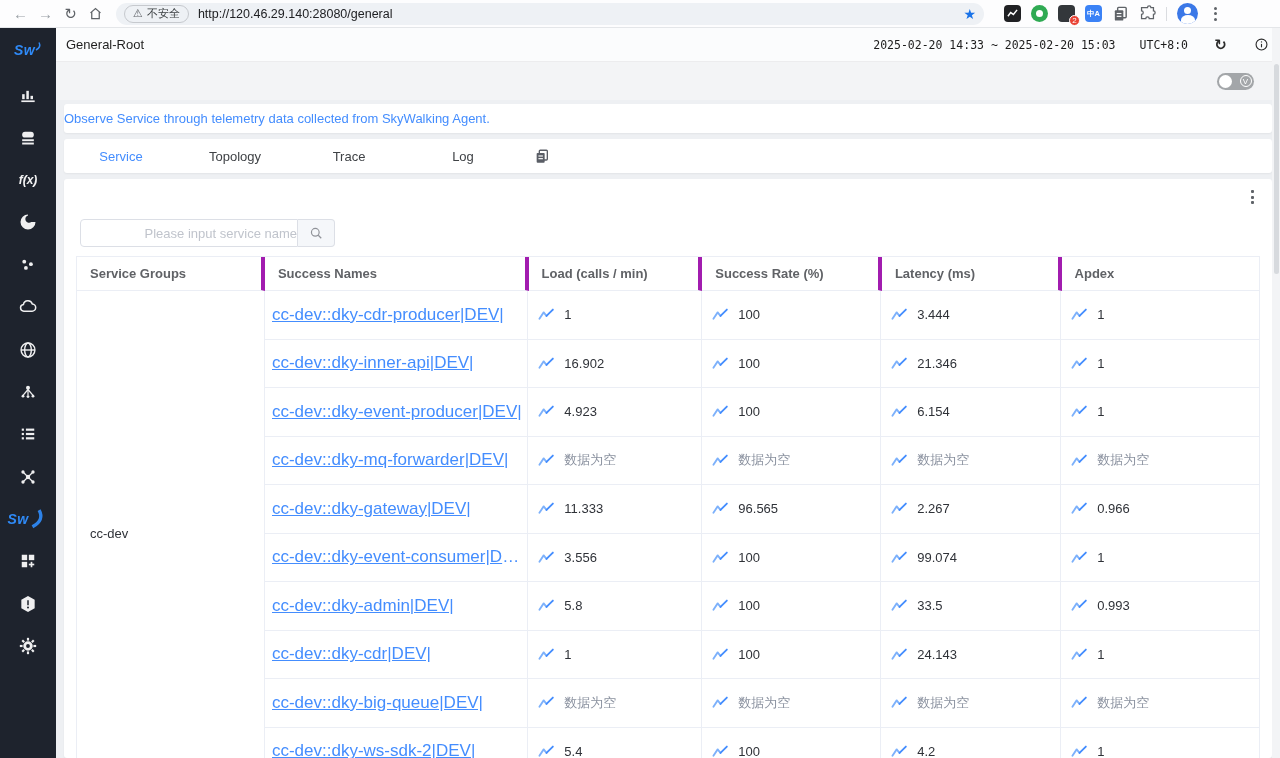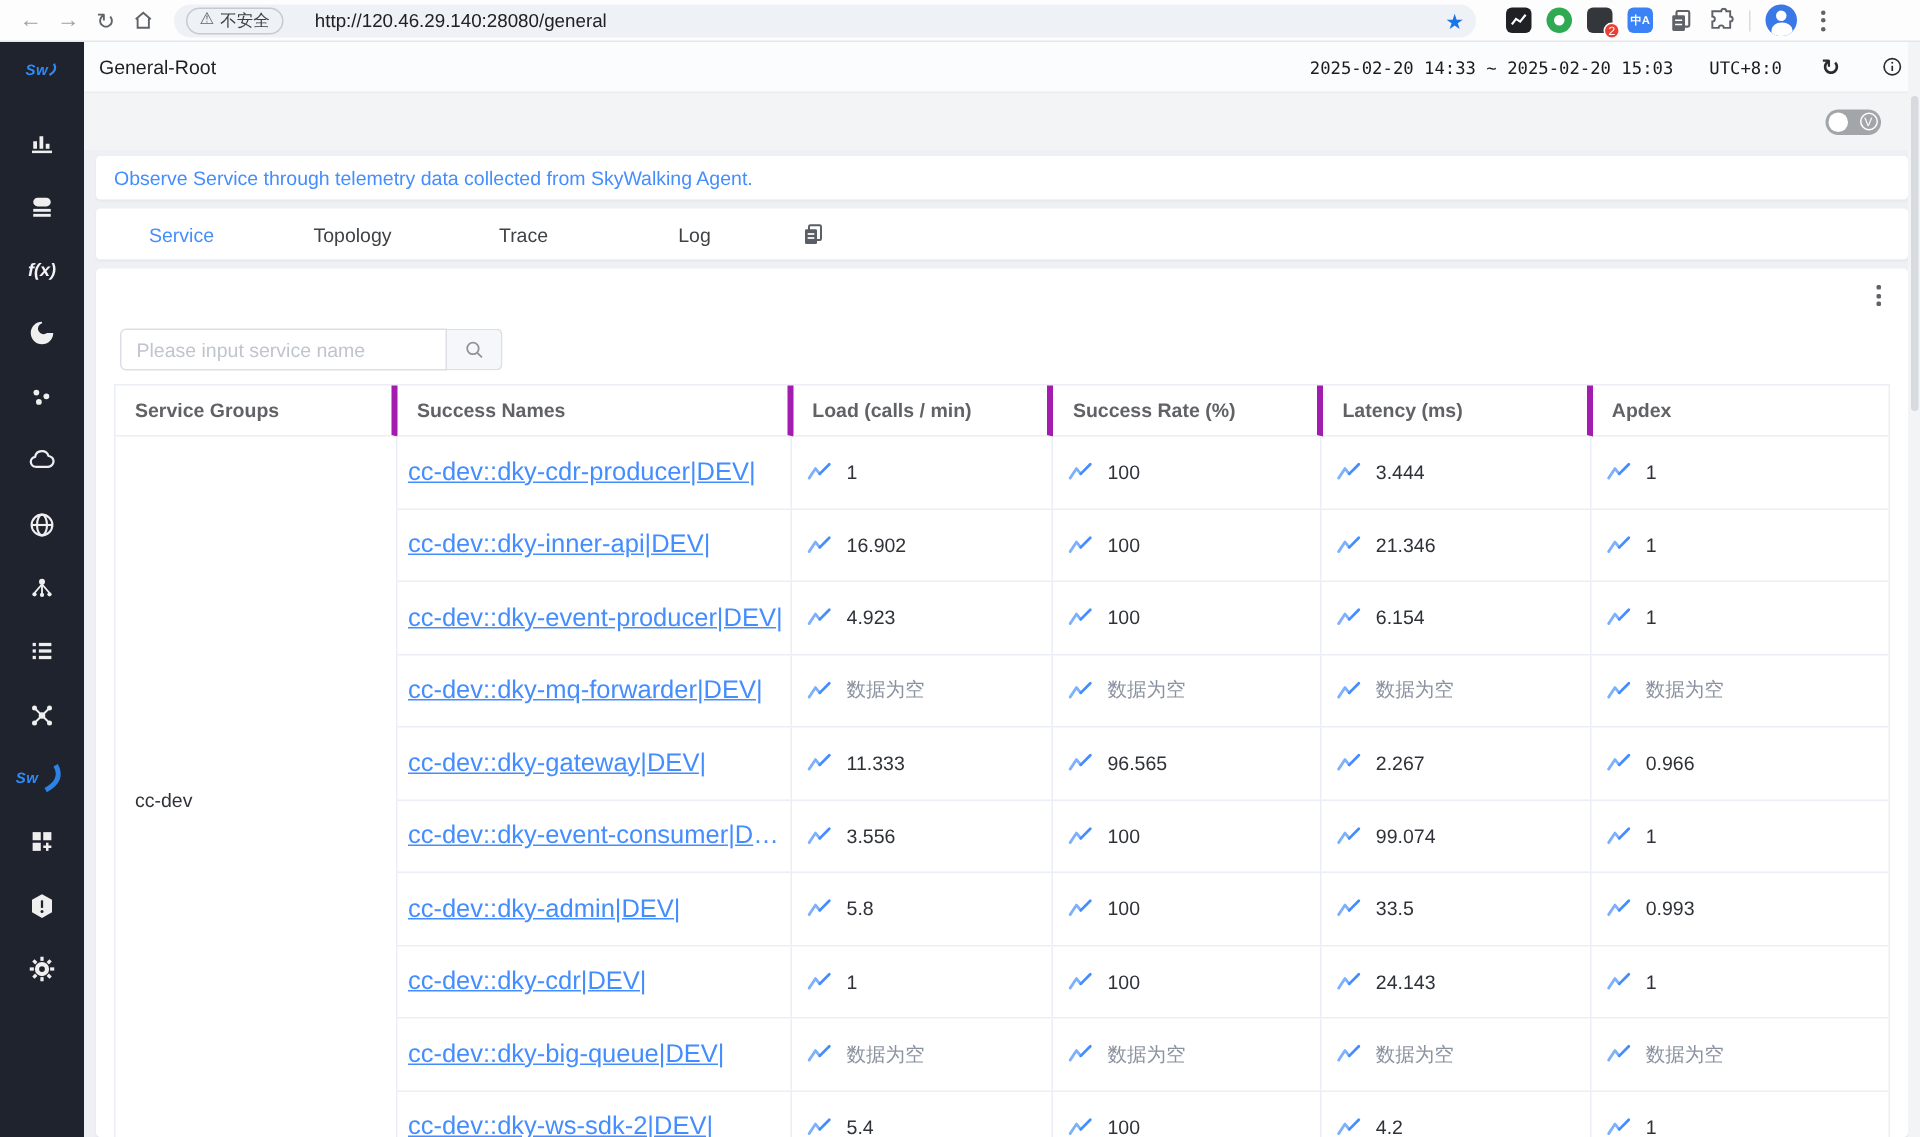--- a/index.html
+++ b/index.html
@@ -7,21 +7,21 @@
   body { font-family:"Liberation Sans","DejaVu Sans",sans-serif; overflow:hidden; }
   .screen { width:1280px; height:758px; position:relative; background:#eef0f3; overflow:hidden; }
 
   
   .browser { height:28px; background:#fdfdfe; border-bottom:1px solid #e4e6e9; display:flex; align-items:center; padding:0 8px; }
   .nav-btn { width:25px; height:24px; display:flex; align-items:center; justify-content:center; font-size:15px; color:#5f6368; cursor:pointer; }
   .nav-btn.dim { color:#9aa0a6; }
   .omnibox { flex:1; max-width:868px; height:22px; background:#eef1f5; border-radius:11px; display:flex; align-items:center; padding:0 8px; margin:0 8px; }
   .sec-chip { display:inline-flex; align-items:center; gap:4px; border:1px solid #c6c9ce; border-radius:10px; height:18px; padding:0 8px; font-size:11px; color:#3c4043; cursor:pointer; }
   .warn-tri { color:#5f6368; font-size:11px; line-height:1; }
-  .url-text { margin-left:21px; font-size:12.5px; color:#202124; white-space:nowrap; overflow:hidden; }
+  .url-text { margin-left:9px; font-size:12.5px; color:#202124; white-space:nowrap; overflow:hidden; }
   .star { margin-left:auto; color:#1a73e8; font-size:14px; cursor:pointer; line-height:1; }
   .ext-cluster { display:flex; align-items:center; gap:10px; margin-left:12px; }
   .ext { width:17px; height:17px; border-radius:4px; position:relative; cursor:pointer; flex:none; }
   .ext-chart { background:#202124; }
   .ext-chart svg { position:absolute; inset:3px; }
   .ext-green { background:#2faa53; border-radius:50%; }
   .ext-green::after { content:""; position:absolute; inset:5px; background:#fff; border-radius:50%; }
   .ext-dark { background:#33373b; }
   .badge { position:absolute; right:-5px; bottom:-4px; width:11px; height:11px; border-radius:50%; background:#e94235; color:#fff; font-size:8px; display:flex; align-items:center; justify-content:center; border:1px solid #fff; }
   .ext-translate { background:#3b82f6; color:#fff; font-size:7.5px; display:flex; align-items:center; justify-content:center; font-weight:bold; }
@@ -30,50 +30,50 @@
   .avatar { width:21px; height:21px; border-radius:50%; background:#3b78e7; position:relative; overflow:hidden; cursor:pointer; flex:none; }
   .avatar::before { content:""; position:absolute; top:4px; left:7px; width:7px; height:7px; background:#fff; border-radius:50%; }
   .avatar::after { content:""; position:absolute; top:12px; left:3.5px; width:14px; height:10px; background:#fff; border-radius:50% 50% 0 0; }
   .kebab { display:flex; flex-direction:column; gap:2.5px; padding:4px 6px; cursor:pointer; }
   .kebab i { width:3px; height:3px; background:#5f6368; border-radius:50%; }
 
   
   .app { display:flex; height:730px; }
   .sidebar { width:56px; background:#1e232d; display:flex; flex-direction:column; align-items:center; padding-top:6px; flex:none; }
   .side-logo { height:40px; display:flex; align-items:flex-start; justify-content:center; padding-top:8px; cursor:pointer; width:100%; }
-  .sw-text { color:#2f8af7; font-weight:bold; font-size:10px; font-style:italic; letter-spacing:.3px; }
+  .sw-text { color:#2f8af7; font-weight:bold; font-size:14px; font-style:italic; letter-spacing:.3px; }
   .side-item { height:42.4px; width:100%; display:flex; align-items:center; justify-content:center; cursor:pointer; }
   .side-item svg { width:20px; height:20px; opacity:.93; }
   .fx { color:#fff; font-weight:bold; font-style:italic; font-size:12px; opacity:.95; }
 
   .main { flex:1; display:flex; flex-direction:column; position:relative; min-width:0; background:#eef0f3; }
 
   .page-header { height:34px; background:#fbfcfd; border-bottom:1px solid #ececee; display:flex; align-items:center; padding:0 10px; }
   .page-title { font-size:13px; color:#1f1f1f; }
   .header-right { margin-left:auto; display:flex; align-items:center; gap:24px; }
   .time-text { font-family:"DejaVu Sans Mono","Liberation Mono",monospace; font-size:11.5px; color:#1c1c1c; cursor:pointer; }
   .hdr-ico { width:17px; height:17px; display:flex; align-items:center; justify-content:center; cursor:pointer; color:#2c2c2c; font-size:15px; font-weight:bold; }
 
   .strip { height:38px; background:#f3f4f6; display:flex; align-items:center; justify-content:flex-end; padding-right:26px; }
   .toggle { width:37px; height:17px; border-radius:9px; background:#a3a6a9; position:relative; cursor:pointer; flex:none; }
   .toggle .knob { position:absolute; left:2px; top:2px; width:13px; height:13px; border-radius:50%; background:#fff; }
   .toggle .vmark { position:absolute; right:2.5px; top:2.5px; width:12px; height:12px; border:1px solid #fff; border-radius:50%; color:#fff; font-size:8px; display:flex; align-items:center; justify-content:center; }
 
   .card { background:#fff; border-radius:3px; box-shadow:0 1px 2px rgba(0,0,0,.05); }
-  .banner { margin:4px 8px 0; height:29px; display:flex; align-items:center; padding-left:12px; font-size:13px; color:var(--accent); }
+  .banner { margin:4px 8px 0; height:29px; display:flex; align-items:center; padding-left:0; font-size:13px; color:var(--accent); }
   .tabsbar { margin:6px 8px 0; height:34px; display:flex; align-items:center; }
   .tab { width:114px; text-align:center; font-size:13px; color:#3f4246; cursor:pointer; }
   .tab.active { color:var(--accent); }
   .copy-tabs { margin-left:14px; cursor:pointer; display:flex; }
 
   .widget { margin:6px 8px 0; flex:1; position:relative; overflow:hidden; }
   .widget-kebab { position:absolute; top:9px; right:16px; display:flex; flex-direction:column; gap:2.5px; cursor:pointer; padding:2px; }
   .widget-kebab i { width:3px; height:3px; background:#5f6368; border-radius:1px; }
   .search-row { padding:40px 16px 9px 16px; display:flex; }
-  .search-input { width:218px; height:28px; border:1px solid #dcdfe6; border-radius:4px 0 0 4px; padding:0 10px; font-size:13px; color:#333; outline:none; }
+  .search-input { width:218px; height:28px; border:1px solid #dcdfe6; border-radius:4px 0 0 4px; padding:0 0; font-size:13px; color:#333; outline:none;text-align:right; }
   .search-input::placeholder { color:#c0c4cc; }
   .search-btn { width:37px; height:28px; border:1px solid #dcdfe6; border-left:none; background:#f5f7fa; border-radius:0 4px 4px 0; display:flex; align-items:center; justify-content:center; cursor:pointer; }
 
   .table { margin:0 12px; border:1px solid #ebeef5; background:#fff; }
   .thead { display:grid; grid-template-columns:15.9% 22.3% 14.7% 15.2% 15.2% 16.7%; height:34px; }
   .th { display:flex; align-items:center; padding-left:13px; font-size:13px; font-weight:bold; color:#606266; border-right:4px solid #a21caf; border-bottom:1px solid #ebeef5; }
   .th:last-child { border-right:none; }
   .tbody { display:flex; }
   .group-col { width:15.9%; border-right:1px solid #ebeef5; display:flex; align-items:center; padding-left:13px; font-size:13px; color:#2f3238; }
   .rows-col { flex:1; min-width:0; }

